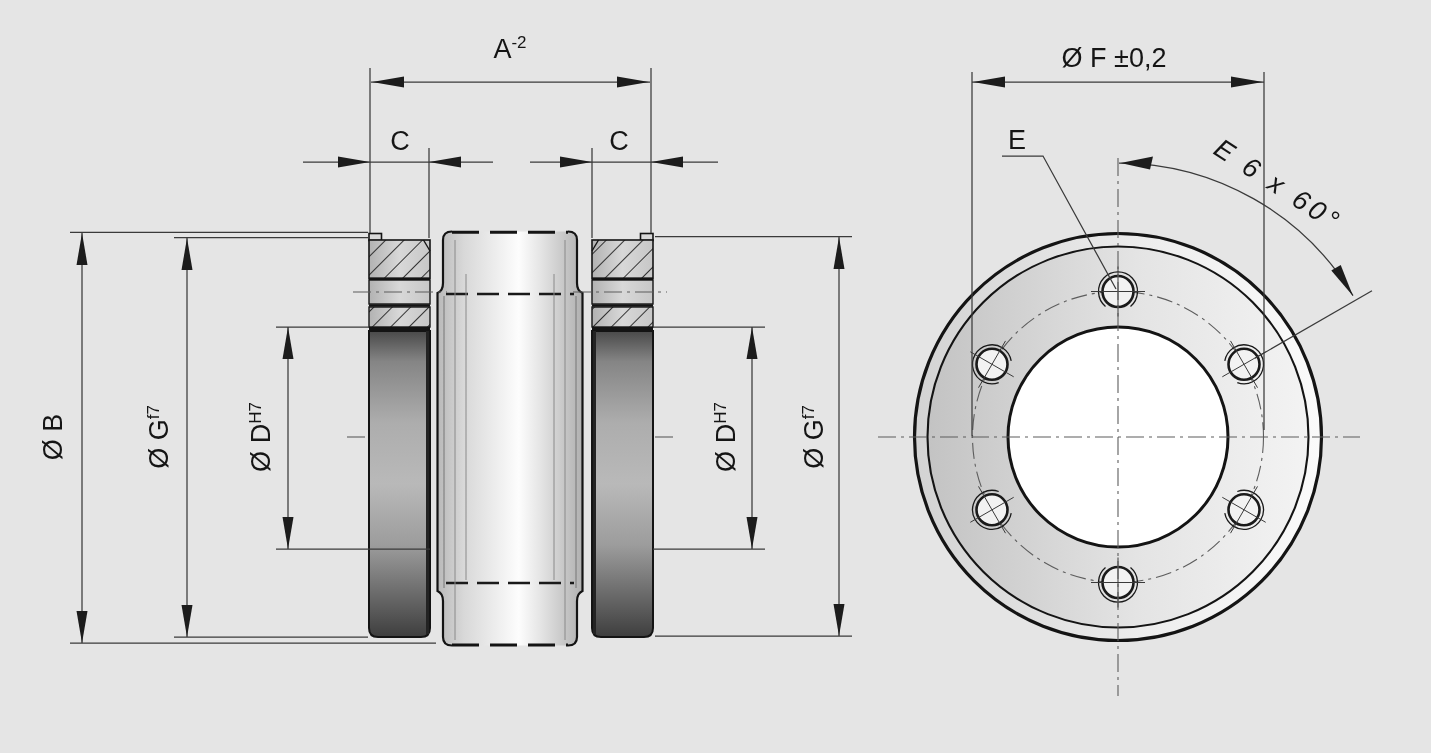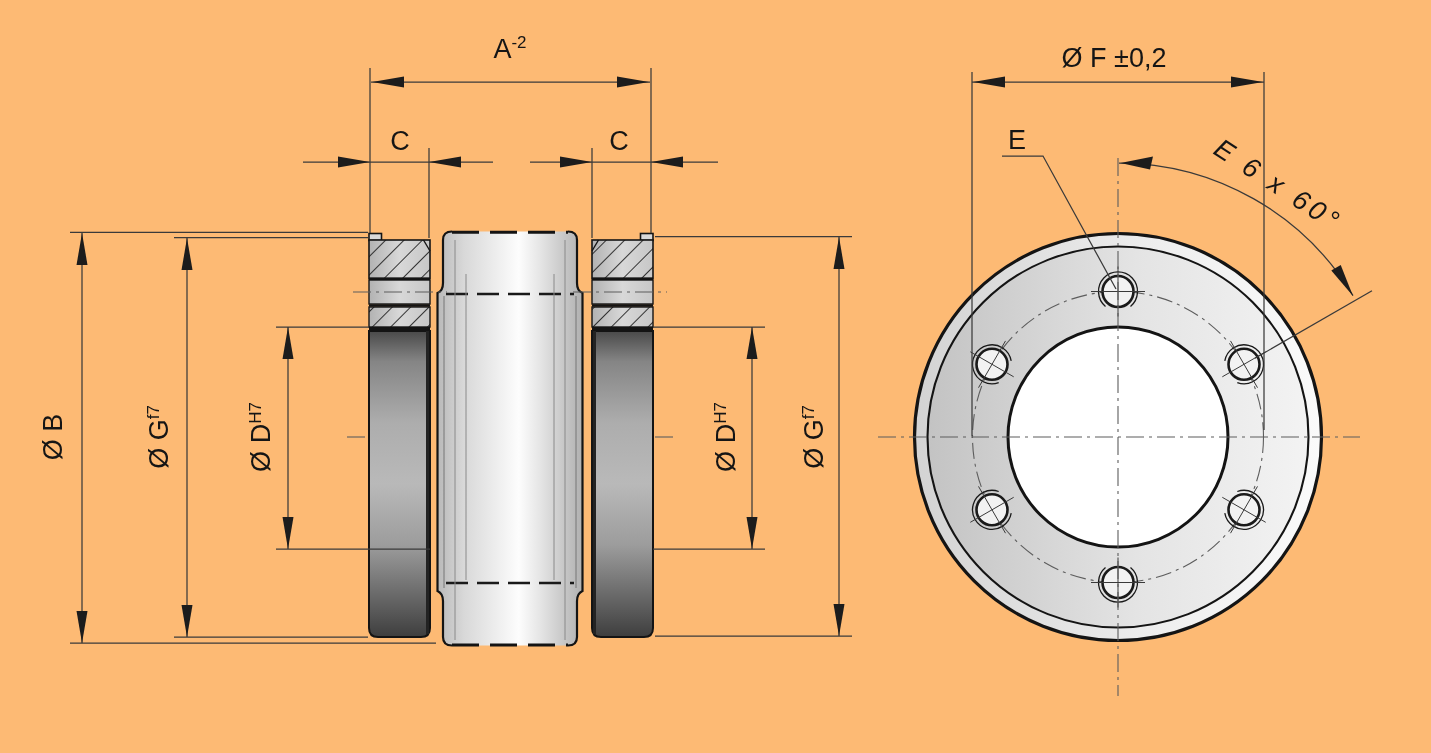--- a/index.html
+++ b/index.html
@@ -1,17 +1,17 @@
 <!DOCTYPE html>
 <html><head>
 <meta charset="utf-8">
 <style>
   html,body{margin:0;padding:0;background:#fff;}
   .page{
-    width:1431px;height:753px;background:#fdba74;position:relative;overflow:hidden;
+    width:1431px;height:753px;background:#e5e5e5;position:relative;overflow:hidden;
     font-family:"Liberation Sans", sans-serif;
   }
   svg text{
     font-family:"Liberation Sans", sans-serif;
     fill:#151515;
   }
   .dim-label{font-size:27px;}
   .dim-sup{font-size:17px;}
   .angular-label{font-size:27px;font-style:italic;letter-spacing:4px;}
   .dimline{stroke:#3a3a3a;stroke-width:1.25;fill:none;}

